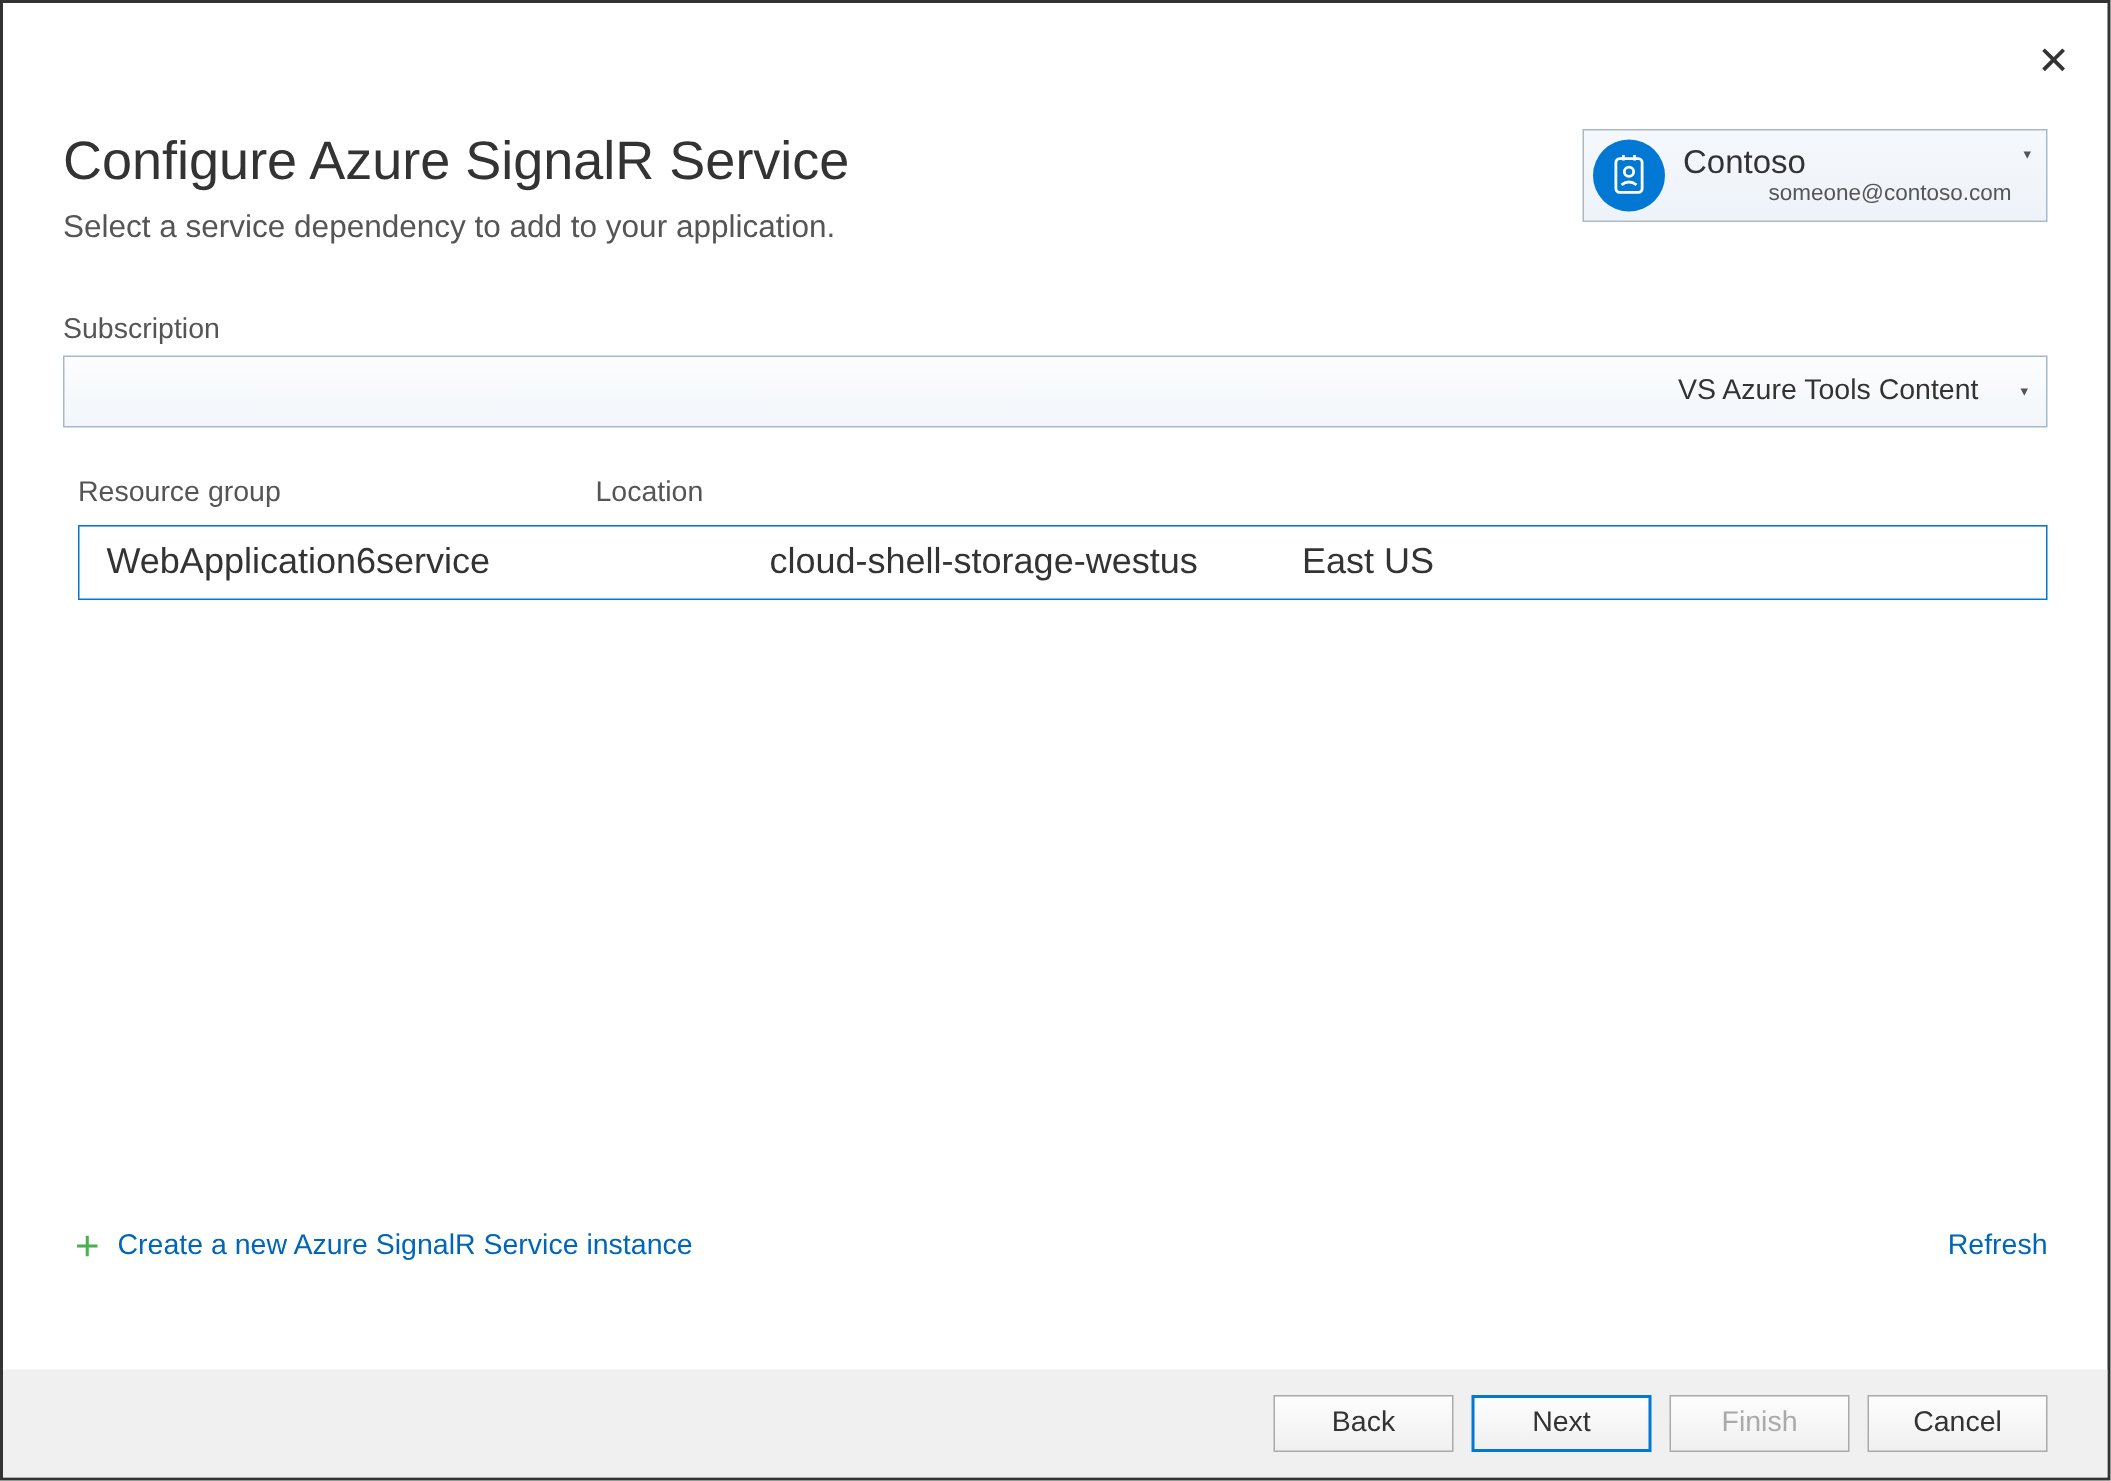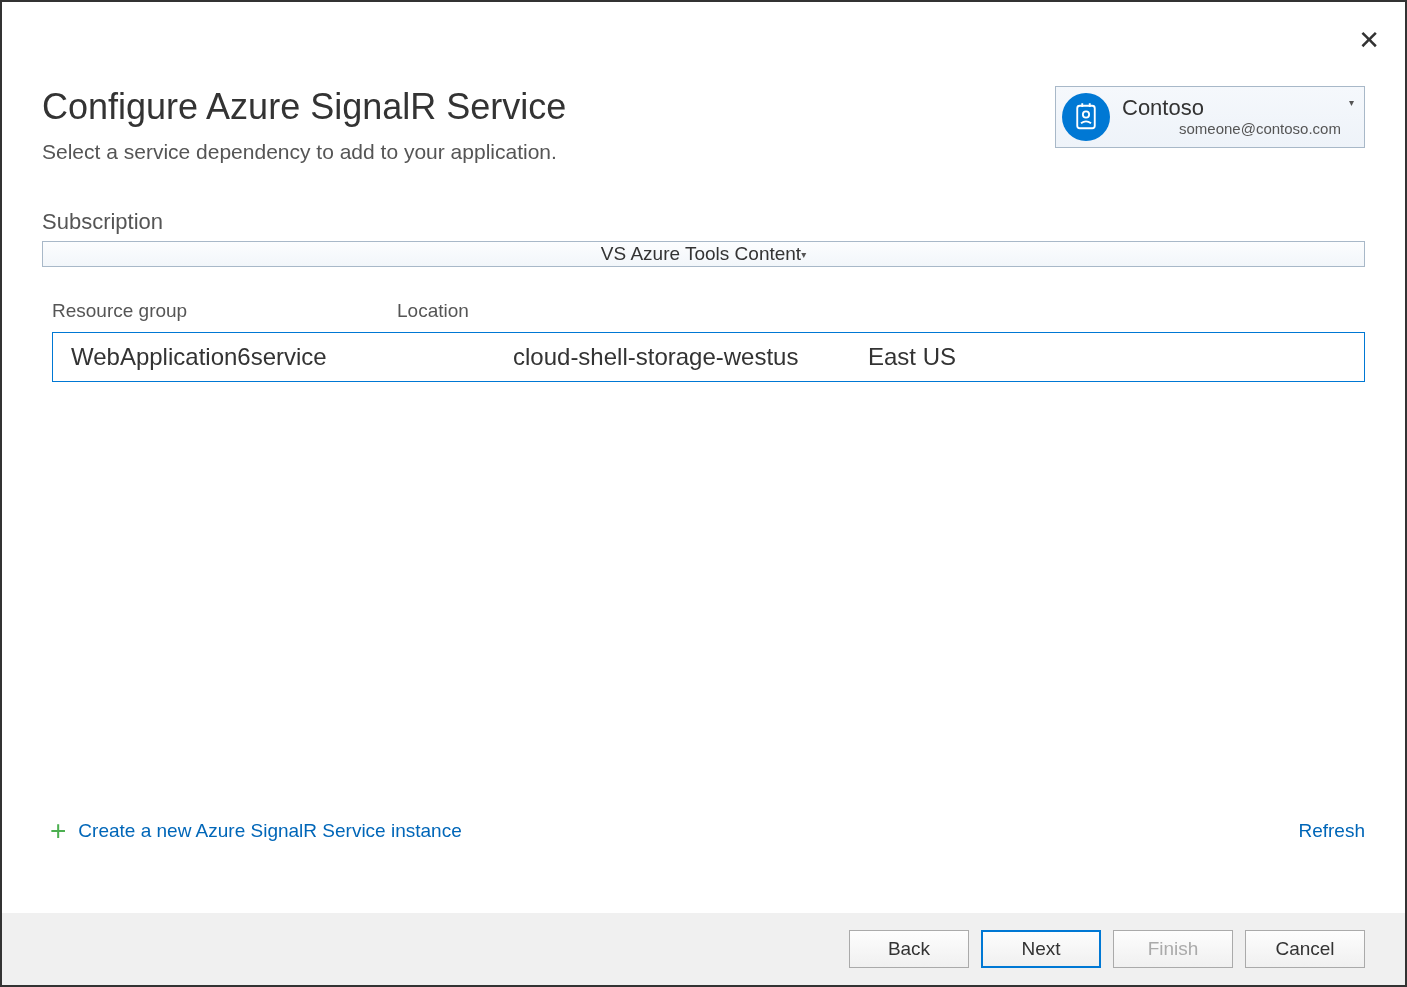--- a/index.html
+++ b/index.html
@@ -113,38 +113,39 @@
       margin-left: 8px;
       align-self: flex-start;
       margin-top: 4px;
     }
 
     .subscription-section {
       margin-top: 45px;
     }
 
     .sub-label {
-      font-size: 22px;
+      font-size: 19px;
       color: #555;
       margin-bottom: 6px;
       display: block;
     }
 
     .dropdown {
       width: 100%;
       border: 1px solid #a8b8c8;
       background: linear-gradient(to bottom, #fcfdfe, #f2f6fa);
       padding: 5px 12px;
       font-size: 19px;
       color: #333;
       display: flex;
-      justify-content: center;
-      align-items: center;
-      cursor: pointer;
-      height: 26px;
+      justify-content: flex-end;
+      align-items: center;
+      cursor: pointer;
+      height: 48px;
+      gap: 28px;
     }
 
     .dropdown-caret {
       font-size: 10px;
       color: #555;
     }
 
     .table-section {
       margin-top: 25px;
       flex: 1;

